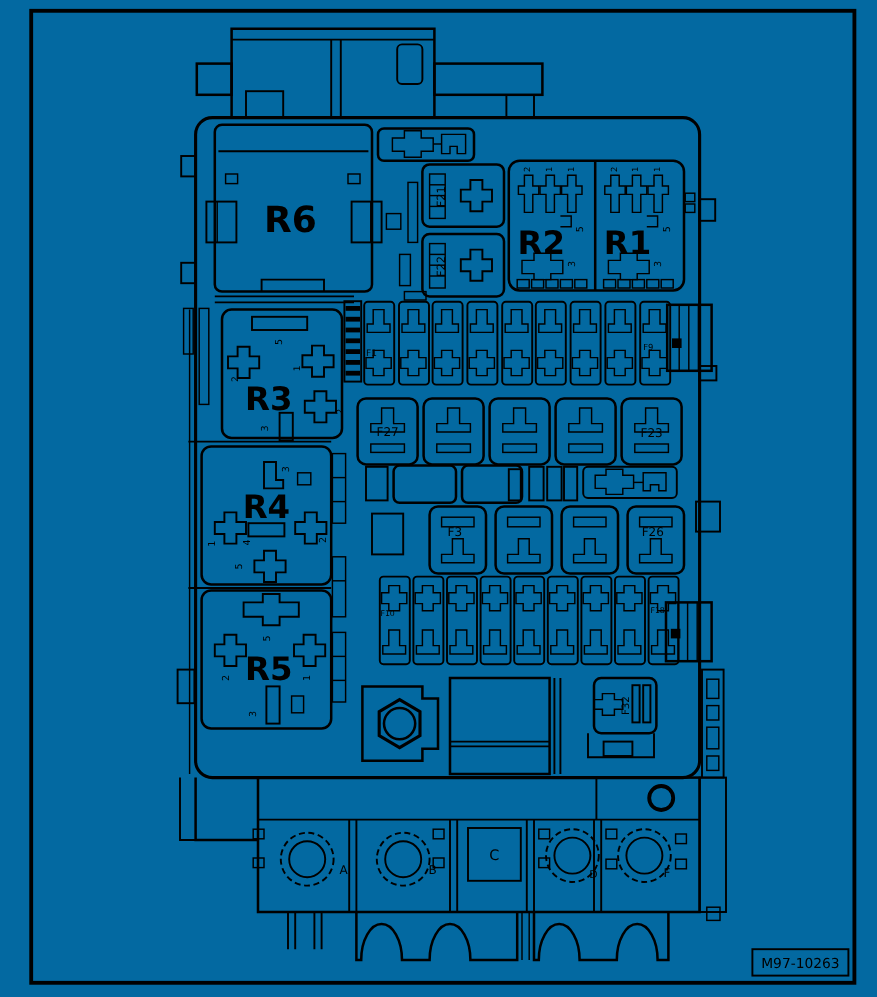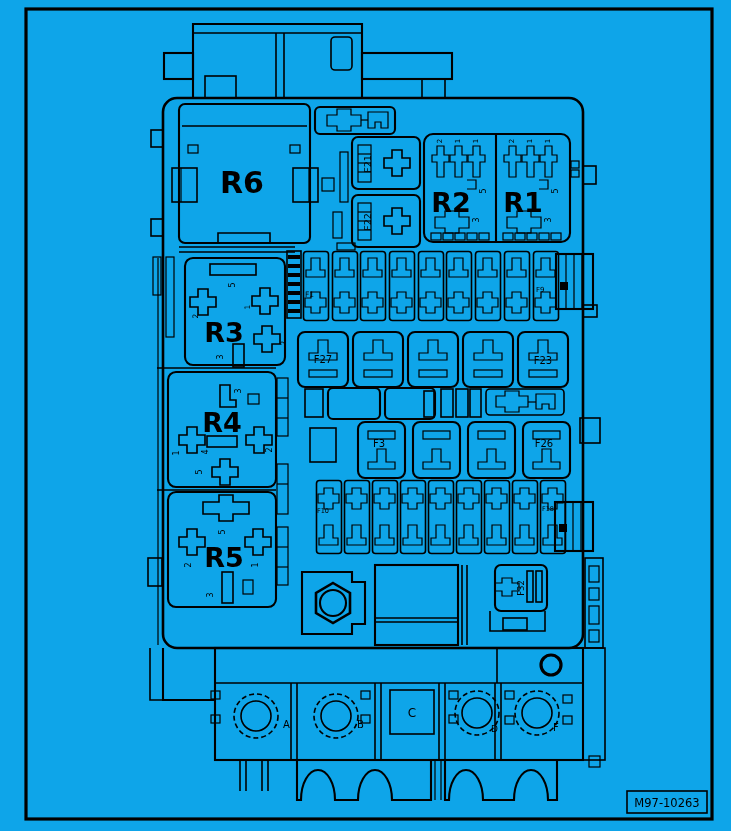--- a/index.html
+++ b/index.html
@@ -1,16 +1,16 @@
 <!DOCTYPE html>
 <html><head>
 <meta charset="utf-8">
 <style>
   html,body{margin:0;padding:0;background:#ffffff;}
-  .canvas{width:731px;height:831px;position:relative;background:#0ea5e9;}
+  .canvas{width:731px;height:831px;position:relative;background:#0369a1;}
   svg{display:block;}
   .ln{fill:none;stroke:#000;}
   .w1{stroke-width:1.2;} .w15{stroke-width:1.6;} .w2{stroke-width:2.1;} .w25{stroke-width:2.6;} .w3{stroke-width:3.2;}
   .fill{fill:#000;stroke:none;}
   text{font-family:"DejaVu Sans","Liberation Sans",sans-serif;fill:#000;}
   .rlab{font-weight:700;}
   .mid{text-anchor:middle;}
 </style>
 </head>
 <body>

